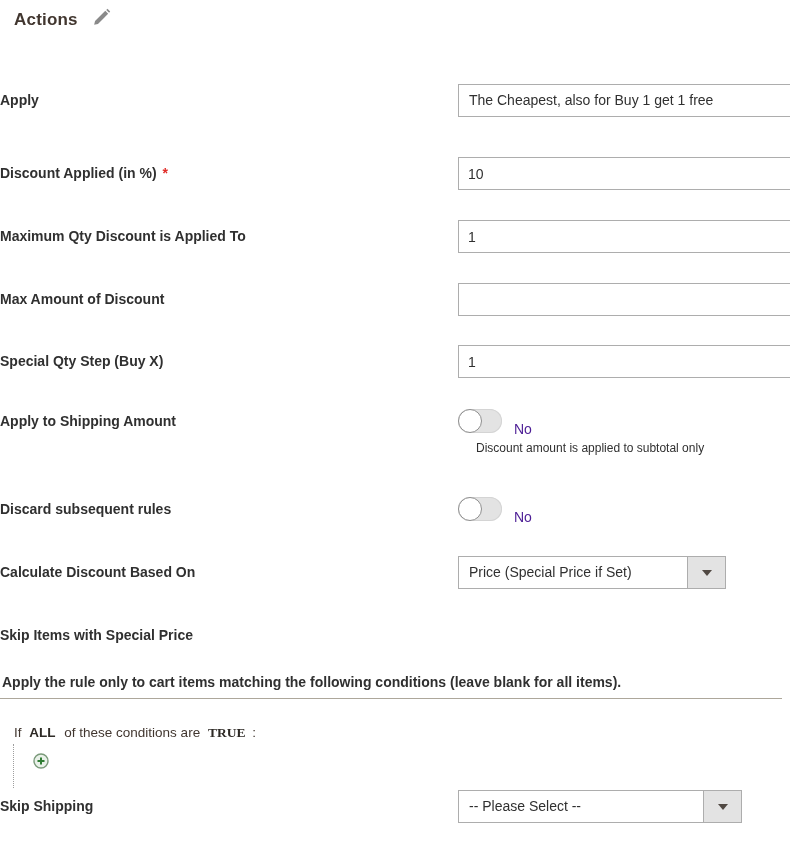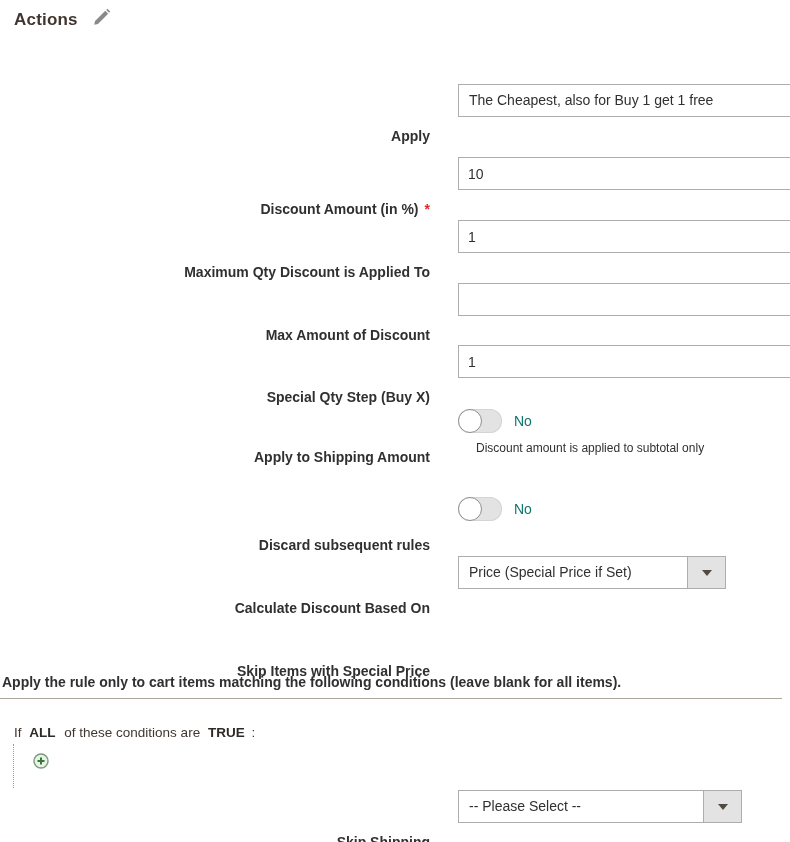--- a/index.html
+++ b/index.html
@@ -8,21 +8,21 @@
   #app { position:relative; width:790px; height:842px; overflow:hidden; background:#fff; }
 
   
   .sec-title { position:absolute; left:14px; top:8px; display:flex; align-items:center; }
   .sec-title h1 { font-size:17px; font-weight:700; color:#41362f; letter-spacing:.2px;text-align:right; }
   .pencil { margin-left:14px; cursor:pointer; display:inline-block; }
 
   
   .row { position:absolute; left:0; width:790px; height:33px; }
   .lbl { position:absolute; left:0; top:0; width:430px; height:33px; line-height:33px;
-         text-align:right; font-size:14px; font-weight:700; color:#303030; white-space:nowrap;margin-top:36px; }
+         font-size:14px; font-weight:700; color:#303030; white-space:nowrap; }
   .req { color:#e02b27; margin-left:6px; font-weight:700; }
 
   .txt-input { position:absolute; left:458px; top:0; width:340px; height:33px;
                border:1px solid #adadad; background:#fff; font-size:14px; color:#303030;
                padding:0 9px; font-family:inherit; outline:none; }
 
   
   .select { position:absolute; left:458px; top:0; height:33px; border:1px solid #adadad;
             background:#fff; display:flex; cursor:pointer; }
   .select-text { flex:1; padding:0 10px; line-height:31px; font-size:14px; color:#303030;
@@ -30,31 +30,31 @@
   .select-btn { width:38px; background:#e3e3e3; border-left:1px solid #adadad;
                 display:flex; align-items:center; justify-content:center; }
   .caret { width:0; height:0; border-left:5px solid transparent; border-right:5px solid transparent;
            border-top:6px solid #514943; }
 
   
   .toggle { position:absolute; left:458px; top:4px; width:44px; height:24px; border-radius:12px;
             background:#e3e3e3; cursor:pointer; box-shadow:inset 0 0 0 1px #d4d4d4; }
   .knob { position:absolute; left:0; top:0; width:24px; height:24px; border-radius:50%;
           background:#fff; border:1px solid #8e8e8e; }
-  .toggle-state { position:absolute; left:514px; top:0; line-height:33px; font-size:14px; color:#0f766e; }
+  .toggle-state { position:absolute; left:514px; top:8px; line-height:33px; font-size:14px; color:#4c1d95; }
 
   .note { position:absolute; left:458px; top:441px; font-size:12px; color:#303030;margin-left:18px; }
 
   
   .cond-heading { position:absolute; left:0; top:672px; width:782px; font-size:14px; font-weight:700;
                   color:#303030; padding:0 0 6px 2px; border-bottom:1px solid #ada79b; line-height:20px; }
   .cond-line { position:absolute; left:14px; top:724px; font-size:13.5px; color:#41362f; line-height:18px; }
   .cond-line b { font-weight:700; color:#2e2a26; cursor:pointer; }
   .cond-line .agg { margin:14px 5px 0 4px; }
-  .cond-line .val { margin:0 3px 0 4px; }
+  .cond-line .val { margin:0 3px 0 4px;font-family:Liberation Serif, serif; }
   .guide { position:absolute; left:13px; top:744px; height:44px; width:0; border-left:1px dotted #9e9e9e; }
   .add-plus { position:absolute; left:33px; top:753px; width:16px; height:16px; cursor:pointer; }
 </style>
 </head>
 <body>
 
 <div id="app">
 
   <div class="sec-title">
     <h1>Actions</h1>
@@ -70,21 +70,21 @@
     <div class="lbl">
       <span>Apply</span>
     </div>
     <div class="select" style="width:340px">
       <span class="select-text">The Cheapest, also for Buy 1 get 1 free</span>
     </div>
   </div>
 
   <div class="row" style="top:157px">
     <div class="lbl">
-      <span>Discount Amount (in %)</span><span class="req">*</span>
+      <span>Discount Applied (in %)</span><span class="req">*</span>
     </div>
     <input class="txt-input" type="text" value="10" style="">
   </div>
 
   <div class="row" style="top:220px">
     <div class="lbl">
       <span>Maximum Qty Discount is Applied To</span>
     </div>
     <input class="txt-input" type="text" value="1" style="">
   </div>

